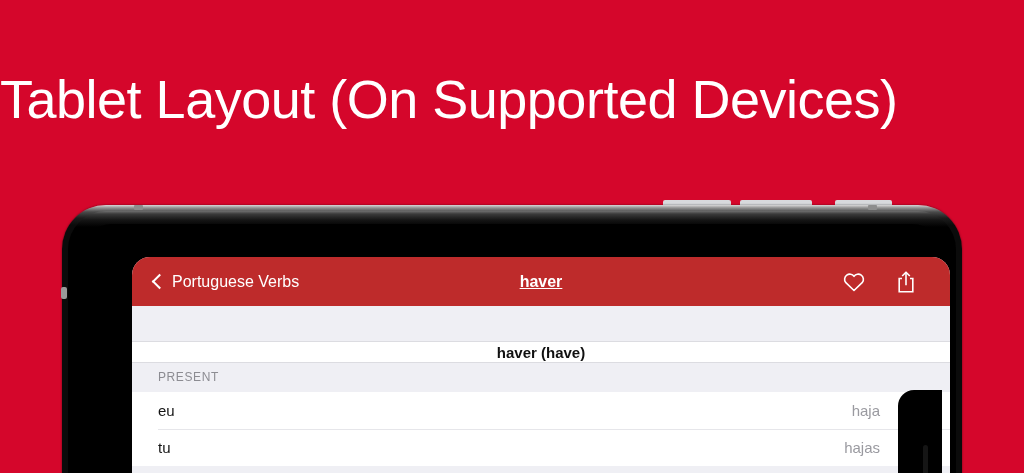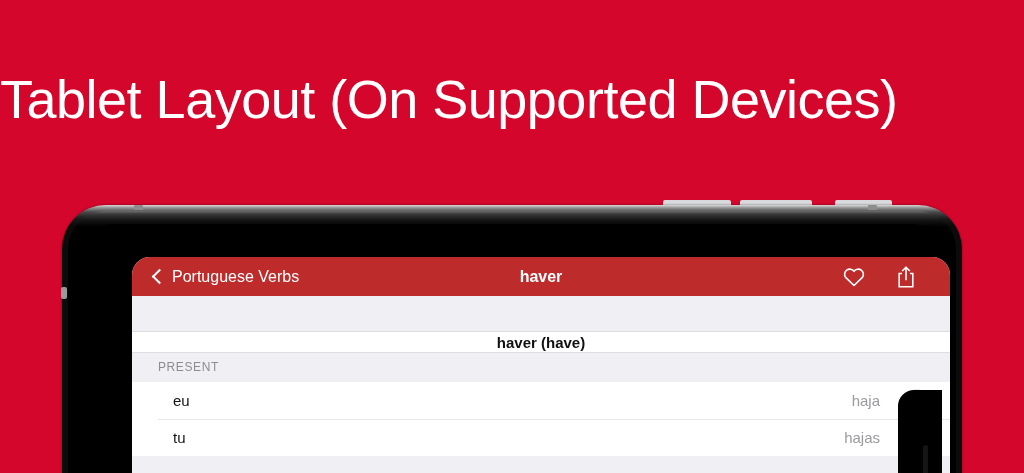--- a/index.html
+++ b/index.html
@@ -86,21 +86,21 @@
   .right-cutout-line {
     position:absolute;
     right:34px; top:240px;
     width:5px; height:58px;
     background:#151515;
     border-radius:3px;
   }
 
   
   .navbar {
-    height:39px;
+    height:49px;
     background:#BE2B2B;
     position:relative;
     display:flex;
     align-items:center;
   }
   .nav-back {
     display:flex; align-items:center;
     gap:7px;
     margin-left:22px;
     color:#FFFFFF;
@@ -113,20 +113,21 @@
     border-bottom:2.6px solid #fff;
     transform:rotate(45deg);
     margin-top:-1px;
   }
   .nav-back-label { font-size:16px; font-weight:400; color:#fff; white-space:nowrap; }
   .nav-title {
     position:absolute; left:0; right:0;
     text-align:center;
     font-size:16px; font-weight:700; color:#ffffff;
     pointer-events:none;
+    text-decoration:underline;
   }
   .nav-actions {
     margin-left:auto;
     display:flex; align-items:center;
     gap:30px;
     margin-right:34px;
   }
   .icon-btn { cursor:pointer; line-height:0; }
 
   
@@ -148,21 +149,21 @@
   }
   .section-head-label {
     font-size:12px; color:#8c8c92;
     letter-spacing:.6px; text-transform:uppercase;
   }
 
   .row {
     background:#FFFFFF;
     height:37px;
     display:flex; align-items:center;
-    padding:0 22px 0 41px;
+    padding:0 22px 0 26px;
     position:relative;
   }
   .row + .row::before {
     content:"";
     position:absolute; left:26px; right:0; top:0;
     height:1px; background:#e6e6ea;
   }
   .row-pronoun { font-size:15px; color:#141414; }
   .row-right {
     margin-left:auto;

